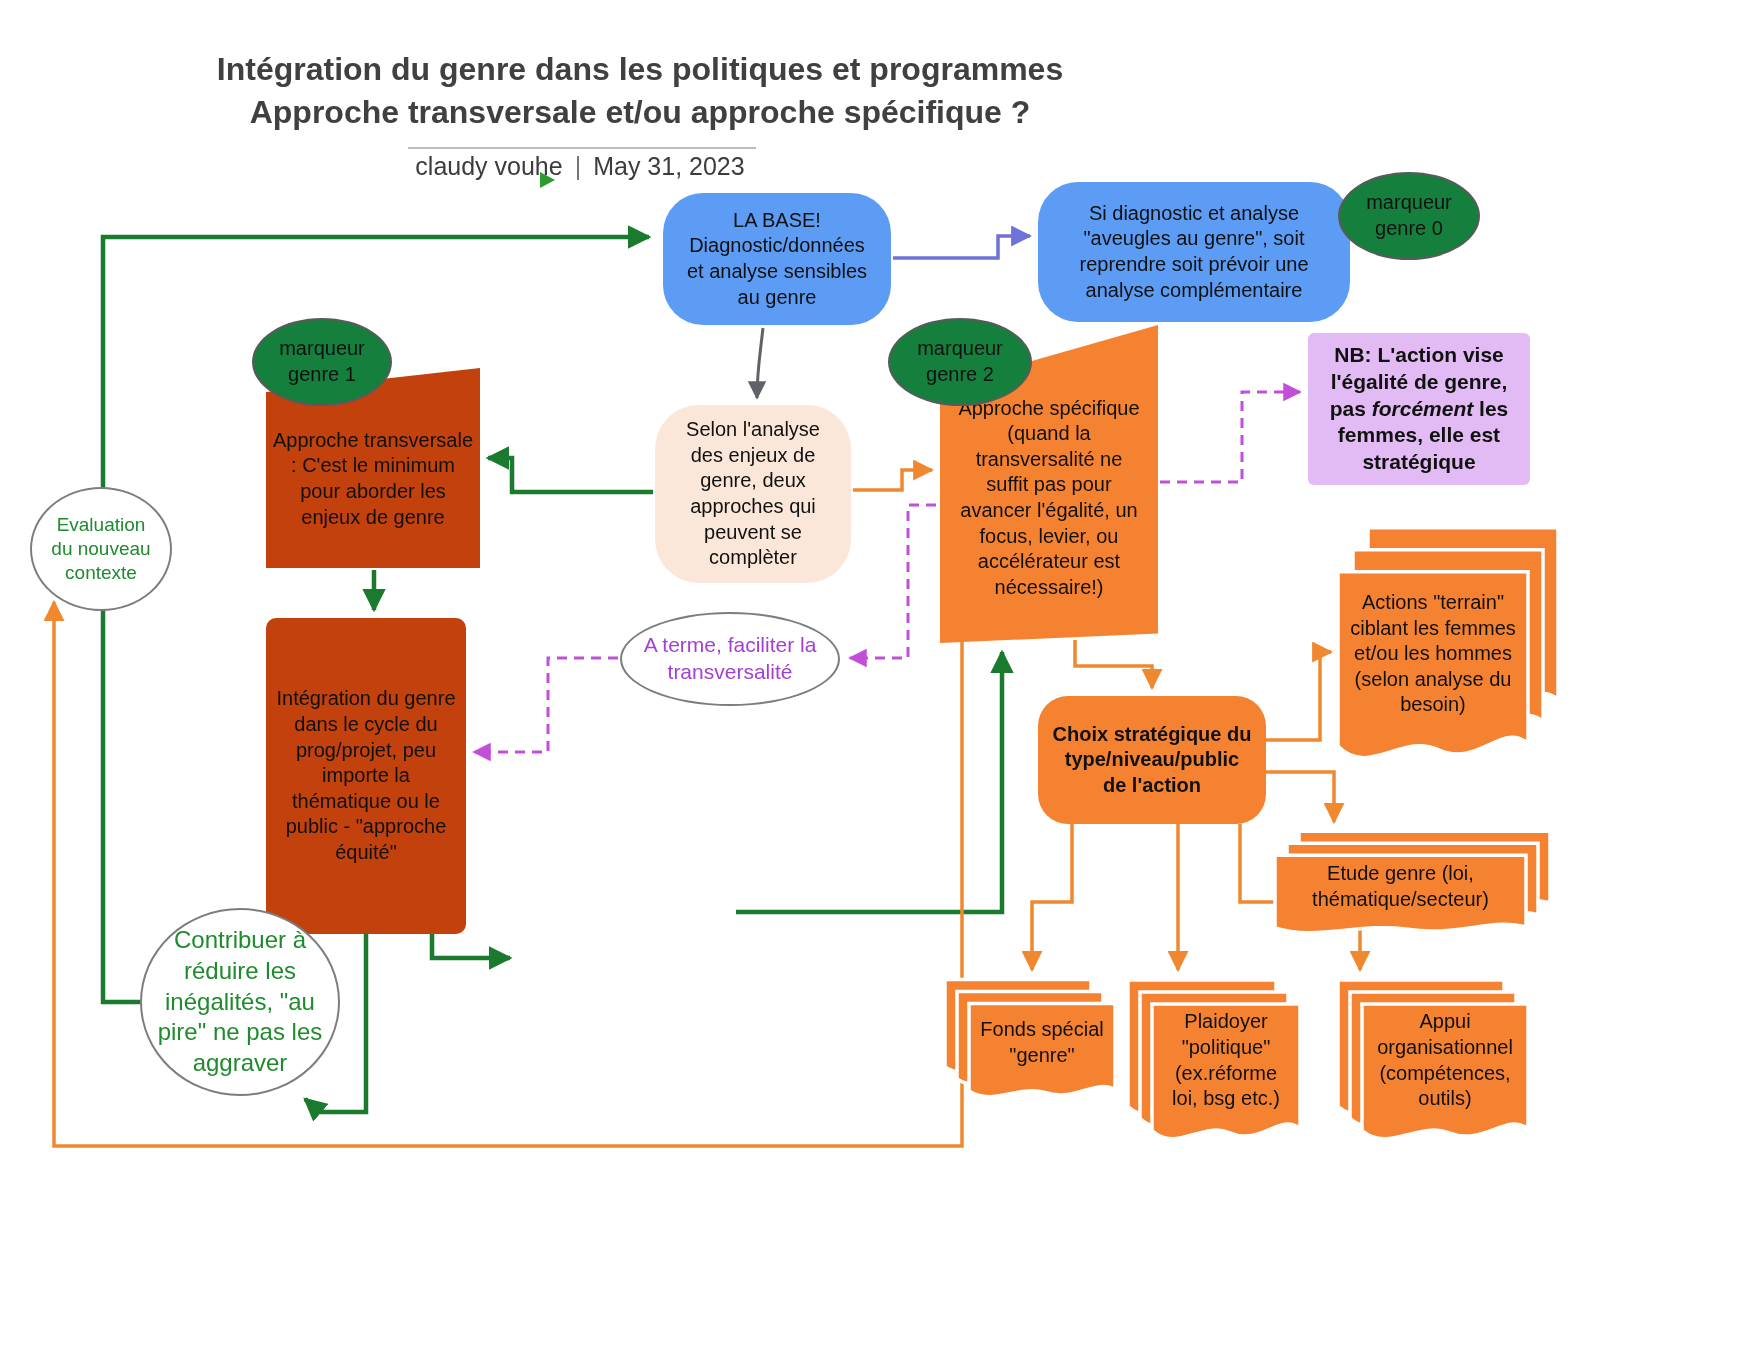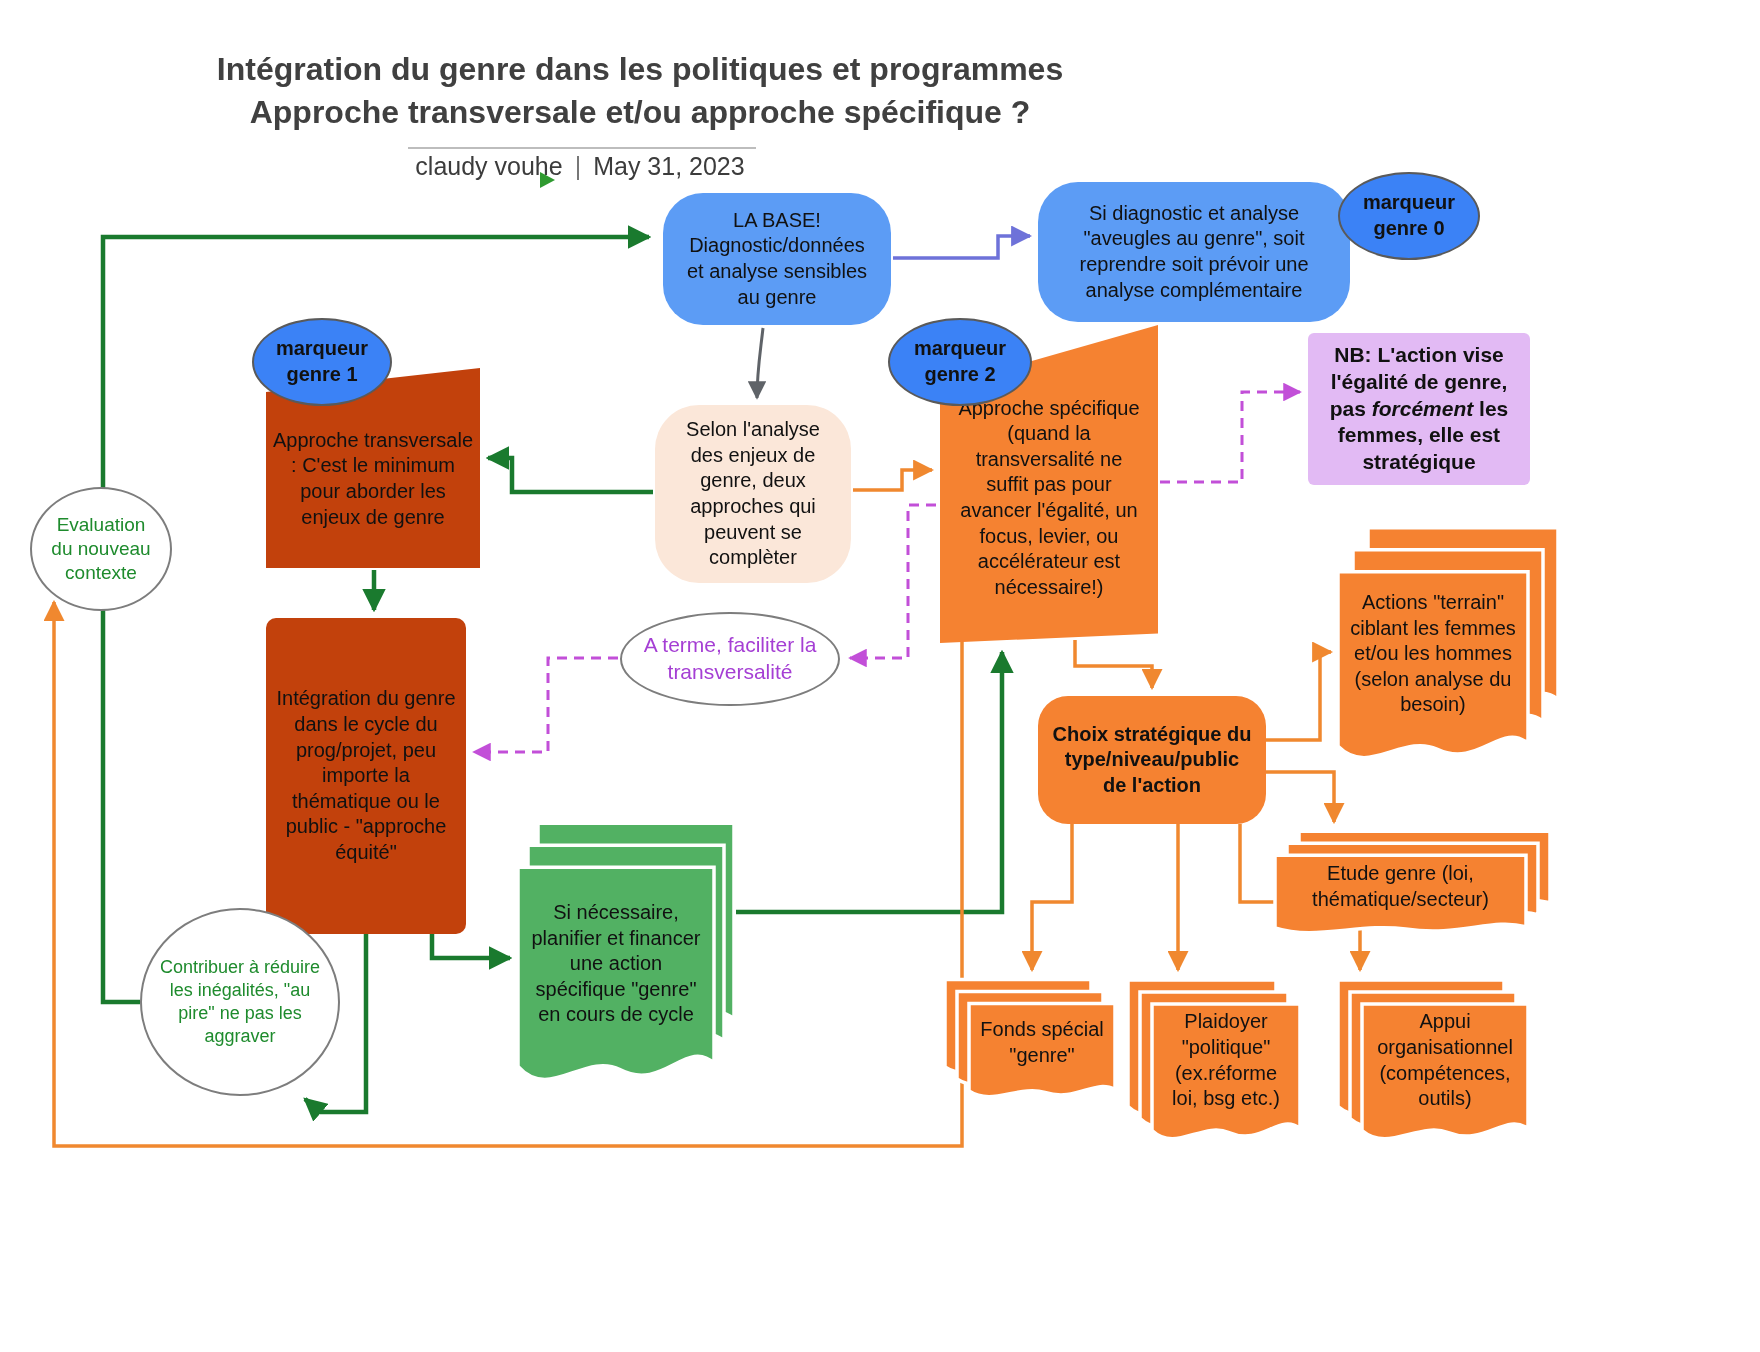--- a/index.html
+++ b/index.html
@@ -19,22 +19,22 @@
   .author { position:absolute; left:330px; top:152px; width:500px; text-align:center;
             font-size:25px; color:#3c3c3c; z-index:2; }
   .author .sep { margin:0 12px; color:#777; }
   .play-icon { position:absolute; left:540px; top:172px; width:0; height:0;
                border-left:15px solid #2f9a30; border-top:8px solid transparent;
                border-bottom:8px solid transparent; z-index:2; }
 
   .node { position:absolute; display:flex; align-items:center; justify-content:center;
           text-align:center; font-size:20px; line-height:1.28; z-index:2; }
   .blue   { background:#5c9cf5; border-radius:40px; padding:12px 18px; }
-  .yellow { background:#3b82f6; border:2.5px solid #5a5a5a; border-radius:50%;
-            font-weight:bold; z-index:4; padding:6px; }
+  .yellow { background:#15803d; border:2.5px solid #5a5a5a; border-radius:50%;
+            font-weight:normal; z-index:4; padding:6px; }
   .green-fill { background:#c2410c; padding:12px 6px; }
   .flag-green  { clip-path:polygon(0 12%, 100% 0, 100% 100%, 0 100%); padding-top:34px; }
   .flag-orange { background:#f58231; clip-path:polygon(0 19.5%, 100% 0, 100% 97%, 0 100%);
                  padding:52px 14px 24px; }
   .soft-round { border-radius:10px; }
   .peach { background:#fbe7d9; border-radius:44px; padding:12px 16px; }
   .purple-box { background:#e2baf4; border-radius:6px; font-weight:bold; font-size:21px; padding:12px 14px; }
   .white-ellipse { background:#fff; border:2.5px solid #7d7d7d; border-radius:50%; padding:10px 14px; }
   .text-green  { color:#1e8b2d; }
   .text-purple { color:#a53fd4; font-size:21px; }
@@ -127,34 +127,22 @@
   <div class="node purple-box" style="left:1308px;top:333px;width:222px;height:152px;">
     <div>
       <span>NB: L'action vise l'égalité de genre, pas </span><em>forcément</em><span> les femmes, elle est stratégique</span>
     </div>
   </div>
 
   <div class="node green-fill soft-round" style="left:266px;top:618px;width:200px;height:316px;">Intégration du genre dans le cycle du prog/projet, peu importe la thématique ou le public - "approche équité"</div>
 
   <div class="node white-ellipse text-purple" style="left:620px;top:612px;width:220px;height:94px;">A terme, faciliter la transversalité</div>
   <div class="node white-ellipse text-green" style="left:30px;top:487px;width:142px;height:124px;font-size:19px;">Evaluation du nouveau contexte</div>
-  <div class="node white-ellipse text-green" style="left:140px;top:908px;width:200px;height:188px;font-size:18px;">Contribuer à réduire les inégalités, "au pire" ne pas les aggraver</div>
-
-  <div class="docstack" style="left:518px;top:820px;width:228px;height:285px;">
-    <svg class="doc doc-green" style="left:20px;top:0;width:196px;height:241px;" viewBox="0 0 200 150" preserveAspectRatio="none">
-        <path d="M0 2 H200 V124 C172 108 148 142 104 128 C68 117 32 148 0 126 Z"></path>
-      </svg>
-    <svg class="doc doc-green" style="left:10px;top:22px;width:196px;height:241px;" viewBox="0 0 200 150" preserveAspectRatio="none">
-        <path d="M0 2 H200 V124 C172 108 148 142 104 128 C68 117 32 148 0 126 Z"></path>
-      </svg>
-    <svg class="doc doc-green" style="left:0;top:44px;width:196px;height:241px;" viewBox="0 0 200 150" preserveAspectRatio="none">
-        <path d="M0 2 H200 V124 C172 108 148 142 104 128 C68 117 32 148 0 126 Z"></path>
-      </svg>
-    <div class="doc-text" style="left:0;top:44px;width:196px;height:220px;">Si nécessaire, planifier et financer une action spécifique "genre" en cours de cycle</div>
-  </div>
+  <div class="node white-ellipse text-green" style="left:140px;top:908px;width:200px;height:188px;font-size:24px;">Contribuer à réduire les inégalités, "au pire" ne pas les aggraver</div>
+
 
   <div class="node orange-round" style="left:1038px;top:696px;width:228px;height:128px;">Choix stratégique du type/niveau/public de l'action</div>
 
   <div class="docstack" style="left:1338px;top:525px;width:220px;height:255px;">
     <svg class="doc doc-orange" style="left:30px;top:0;width:190px;height:211px;" viewBox="0 0 200 150" preserveAspectRatio="none">
         <path d="M0 2 H200 V124 C172 108 148 142 104 128 C68 117 32 148 0 126 Z"></path>
       </svg>
     <svg class="doc doc-orange" style="left:15px;top:22px;width:190px;height:211px;" viewBox="0 0 200 150" preserveAspectRatio="none">
         <path d="M0 2 H200 V124 C172 108 148 142 104 128 C68 117 32 148 0 126 Z"></path>
       </svg>

